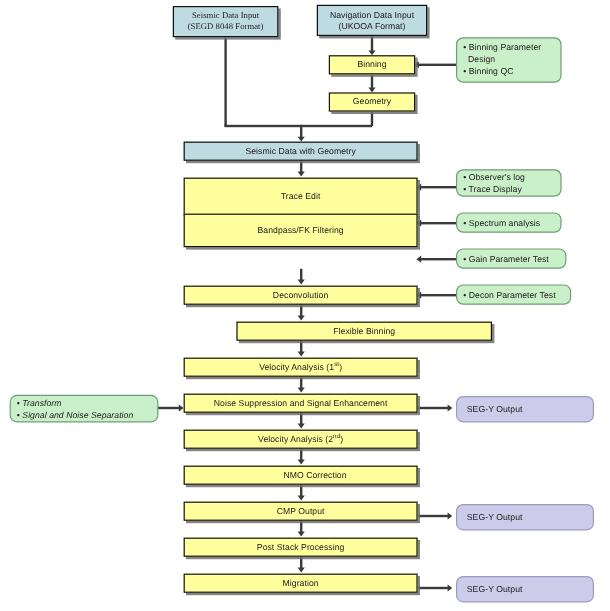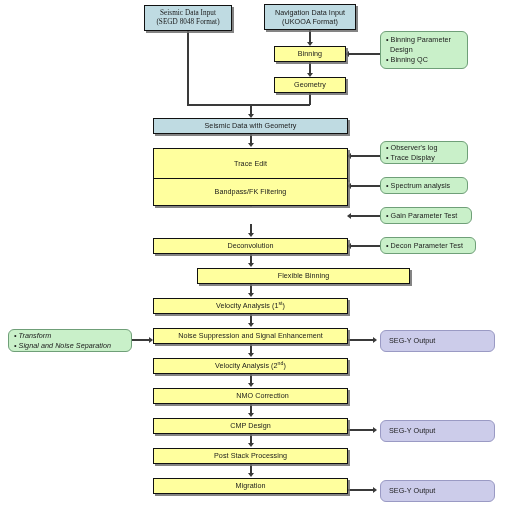--- a/index.html
+++ b/index.html
@@ -239,21 +239,21 @@
 
   <div class="node box-rect yellow" style="left:153px; top:358px; width:195px; height:16px;">
     <span><span>Velocity Analysis (2</span><span class="sup">nd</span><span>)</span></span>
   </div>
 
   <div class="node box-rect yellow" style="left:153px; top:388px; width:195px; height:16px;padding-left:24px;">
     <span>NMO Correction</span>
   </div>
 
   <div class="node box-rect yellow" style="left:153px; top:418px; width:195px; height:16px;">
-    <span>CMP Design</span>
+    <span>CMP Output</span>
   </div>
   <div class="ln hline" style="left:348px; top:429.4px; width:27px;"></div>
   <div class="arw arw-right" style="left:373px; top:427px;"></div>
   <div class="node box-out" style="left:380px; top:420px; width:115px; height:22px;">
     <span>SEG-Y Output</span>
   </div>
 
   <div class="node box-rect yellow" style="left:153px; top:448px; width:195px; height:16px;">
     <span>Post Stack Processing</span>
   </div>

